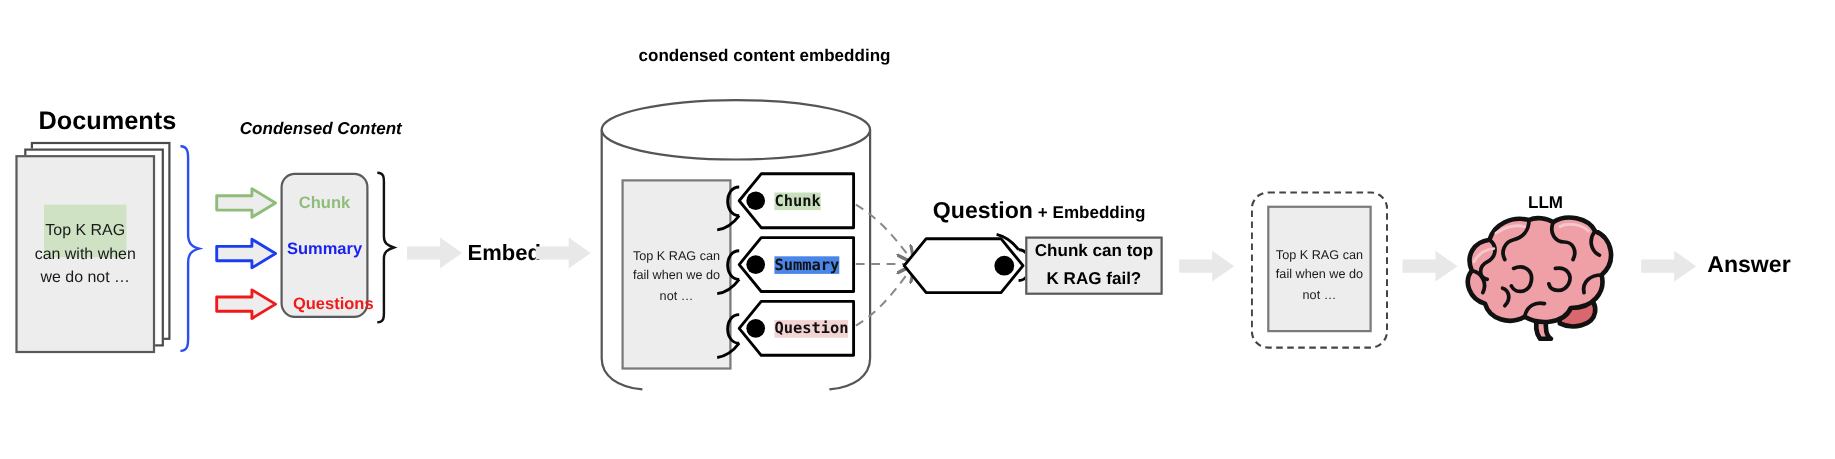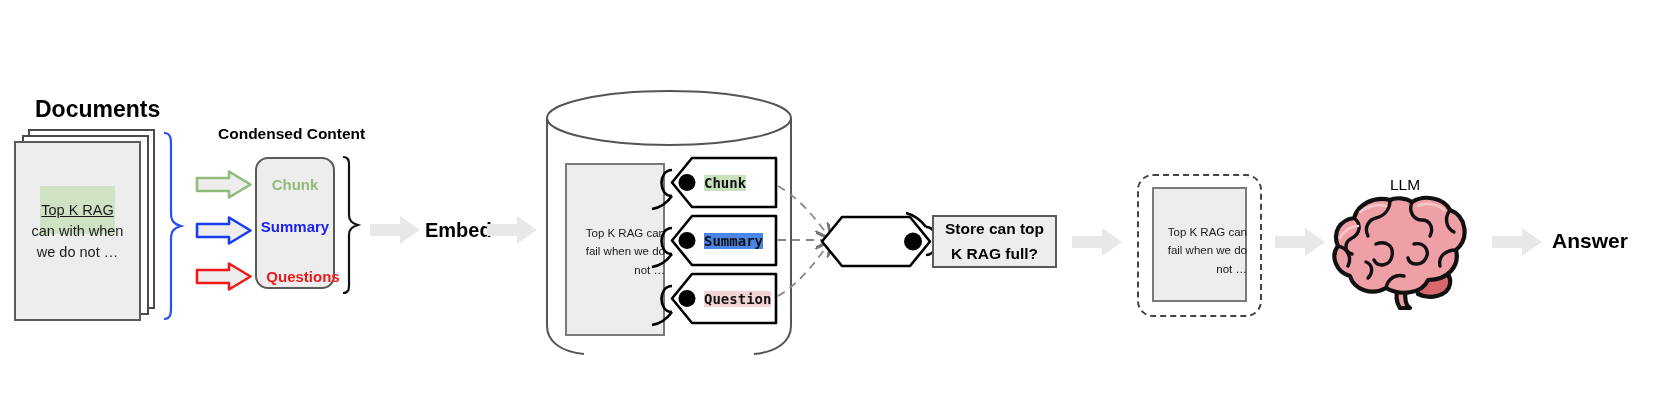--- a/index.html
+++ b/index.html
@@ -7,45 +7,45 @@
     font-family:"Liberation Sans", sans-serif;
     width:1668px;height:417px;position:relative;overflow:hidden;
     -webkit-font-smoothing:antialiased;
   }
   .stage{position:absolute;left:0;top:0;width:1668px;height:417px;}
   .abs{position:absolute;}
   .title-doc{font-size:23px;font-weight:bold;color:#000;}
   .title-cc{font-size:15.5px;font-weight:bold;color:#000;}
   .title-store{font-size:15.5px;font-weight:bold;color:#000;text-align:center;line-height:1.3;}
   .title-retrieve{font-size:15.5px;font-weight:bold;color:#000;text-align:center;line-height:1.3;}
-  .title-llm{font-size:15.5px;font-weight:normal;color:#000;text-align:center;}
+  .title-llm{font-size:15.5px;font-weight:bold;color:#000;text-align:center;}
   .lbl-embed{font-size:20px;font-weight:bold;color:#000;}
   .lbl-answer{font-size:21px;font-weight:bold;color:#000;}
 
   
   .page{
     background:#ededed;border:2px solid #5a5a5a;box-sizing:border-box;
   }
   .page-txt{
     font-size:14.5px;color:#1a1a1a;text-align:center;line-height:1.45;
     white-space:nowrap;
   }
-  .hl-green{background:#cfe3c4;padding:16px 1px;text-decoration:underline;}
+  .hl-green{background:#cfe3c4;padding:16px 1px;}
 
   
   .cc-box{
     background:#ededed;border:2px solid #5a5a5a;border-radius:13px;box-sizing:border-box;
   }
   .cc-chunk{color:#8fbc7a;font-size:15px;font-weight:bold;}
   .cc-summary{color:#1a22f0;font-size:15px;font-weight:bold;}
   .cc-questions{color:#f01a1a;font-size:15px;font-weight:bold;}
   .inner-doc{
     background:#ededed;border:2px solid #7a7a7a;box-sizing:border-box;
   }
-  .inner-doc-txt{font-size:11.5px;color:#1a1a1a;text-align:right;line-height:1.6;}
+  .inner-doc-txt{font-size:11.5px;color:#1a1a1a;text-align:center;line-height:1.6;}
 
   
   .tagwrap{position:absolute;}
   .tag-label{
     position:absolute;font-family:"DejaVu Sans Mono","Liberation Mono",monospace;
     font-size:14px;font-weight:bold;color:#111;letter-spacing:0px;white-space:nowrap;
   }
   .tg-chunk{background:#c9e0bc;}
   .tg-summary{background:#4a86e8;}
   .tg-question{background:#f3d4d4;}
@@ -80,21 +80,21 @@
   <div class="abs" style="left:14px;top:200px;width:127px;">
     <div class="page-txt"><span class="hl-green">Top K RAG</span></div>
     <div class="page-txt">can with when</div>
     <div class="page-txt">we do not …</div>
   </div>
 
   <svg class="abs" style="left:160px;top:131px;" width="26" height="190" viewBox="0 0 26 190">
     <path d="M4 2 C12 2 11 10 11 18 L11 82 C11 90 14 93 21 95 C14 97 11 100 11 108 L11 172 C11 180 12 188 4 188" fill="none" stroke="#2b4ef0" stroke-width="2.2"></path>
   </svg>
 
-  <div class="abs title-cc" style="left:218px;top:125px;">Condensed Content</div>
+  <div class="abs title-cc" style="left:218px;top:109px;font-style:italic;">Condensed Content</div>
 
   <svg class="abs" style="left:196px;top:170px;" width="56" height="29" viewBox="0 0 56 29">
     <path d="M1 8 L33 8 L33 1.5 L54.5 14.5 L33 27.5 L33 21 L1 21 Z" fill="#ededed" stroke="#8fbc7a" stroke-width="2.6" stroke-linejoin="round"></path>
   </svg>
   <svg class="abs" style="left:196px;top:216px;" width="56" height="29" viewBox="0 0 56 29">
     <path d="M1 8 L33 8 L33 1.5 L54.5 14.5 L33 27.5 L33 21 L1 21 Z" fill="#ededed" stroke="#1a3df0" stroke-width="2.6" stroke-linejoin="round"></path>
   </svg>
   <svg class="abs" style="left:196px;top:262px;" width="56" height="29" viewBox="0 0 56 29">
     <path d="M1 8 L33 8 L33 1.5 L54.5 14.5 L33 27.5 L33 21 L1 21 Z" fill="#ededed" stroke="#f01a1a" stroke-width="2.6" stroke-linejoin="round"></path>
   </svg>
@@ -111,20 +111,21 @@
 
   <svg class="abs" style="left:370px;top:215px;" width="50" height="30" viewBox="0 0 50 30">
     <path d="M0 9 L30 9 L30 1 L50 15 L30 29 L30 21 L0 21 Z" fill="#e8e8e8"></path>
   </svg>
   <div class="abs lbl-embed" style="left:425px;top:219px;">Embed</div>
   <svg class="abs" style="left:487px;top:215px;" width="50" height="30" viewBox="0 0 50 30">
     <path d="M0 9 L30 9 L30 1 L50 15 L30 29 L30 21 L0 21 Z" fill="#e8e8e8"></path>
   </svg>
 
   <div class="abs title-store" style="left:545px;top:41px;width:300px;">
+    <div>condensed content embedding</div>
   </div>
 
   <svg class="abs" style="left:544px;top:88px;" width="250" height="268" viewBox="0 0 250 268">
 
     <path d="M3 30 L3 238 C3 254 18 264 40 266" fill="none" stroke="#555" stroke-width="2"></path>
     <path d="M247 30 L247 238 C247 254 232 264 210 266" fill="none" stroke="#555" stroke-width="2"></path>
 
     <path d="M40 266 L210 266" fill="none" stroke="#555" stroke-width="0"></path>
 
     <ellipse cx="125" cy="30" rx="122" ry="27" fill="#ffffff" stroke="#555" stroke-width="2"></ellipse>
@@ -172,34 +173,38 @@
     <defs>
       <marker id="dmk" markerWidth="9" markerHeight="9" refX="8" refY="4.5" orient="auto">
         <path d="M0 0 L9 4.5 L0 9" fill="none" stroke="#777" stroke-width="1.6"></path>
       </marker>
     </defs>
     <path d="M2 16 C26 30 42 52 54 68" fill="none" stroke="#888" stroke-width="1.8" stroke-dasharray="8 6" marker-end="url(#dmk)"></path>
     <path d="M2 70 L54 70" fill="none" stroke="#888" stroke-width="1.8" stroke-dasharray="8 6" marker-end="url(#dmk)"></path>
     <path d="M2 126 C26 112 42 88 54 72" fill="none" stroke="#888" stroke-width="1.8" stroke-dasharray="8 6" marker-end="url(#dmk)"></path>
   </svg>
 
+  <div class="abs" style="left:848px;top:180px;white-space:nowrap;">
+    <span class="q-title-big">Question</span>
+    <span class="q-title-small">+ Embedding</span>
+  </div>
 
   <div class="tagwrap" style="left:818px;top:215px;">
     <svg width="118" height="53" viewBox="0 0 118 53">
       <path d="M24 2 L92 2 L112 26.5 L92 51 L24 51 L4 26.5 Z" fill="#ffffff" stroke="#000" stroke-width="2.6" stroke-linejoin="round"></path>
       <path d="M108 12 C122 12 122 40 108 40" fill="none" stroke="#000" stroke-width="2.6"></path>
       <path d="M108 12 C102 4 96 0 88 -2" fill="none" stroke="#000" stroke-width="2.6"></path>
       <circle cx="95" cy="26.5" r="9" fill="#000"></circle>
     </svg>
   </div>
 
   <div class="abs qbox" style="left:932px;top:215px;width:125px;height:53px;">
     <div>
-      <div class="qbox-txt">Store can top</div>
-      <div class="qbox-txt">K RAG full?</div>
+      <div class="qbox-txt">Chunk can top</div>
+      <div class="qbox-txt">K RAG fail?</div>
     </div>
   </div>
 
   <svg class="abs" style="left:1072px;top:227px;" width="50" height="30" viewBox="0 0 50 30">
     <path d="M0 9 L30 9 L30 1 L50 15 L30 29 L30 21 L0 21 Z" fill="#e8e8e8"></path>
   </svg>
 
 
   <div class="abs dashbox" style="left:1137px;top:174px;width:125px;height:143px;"></div>
 

